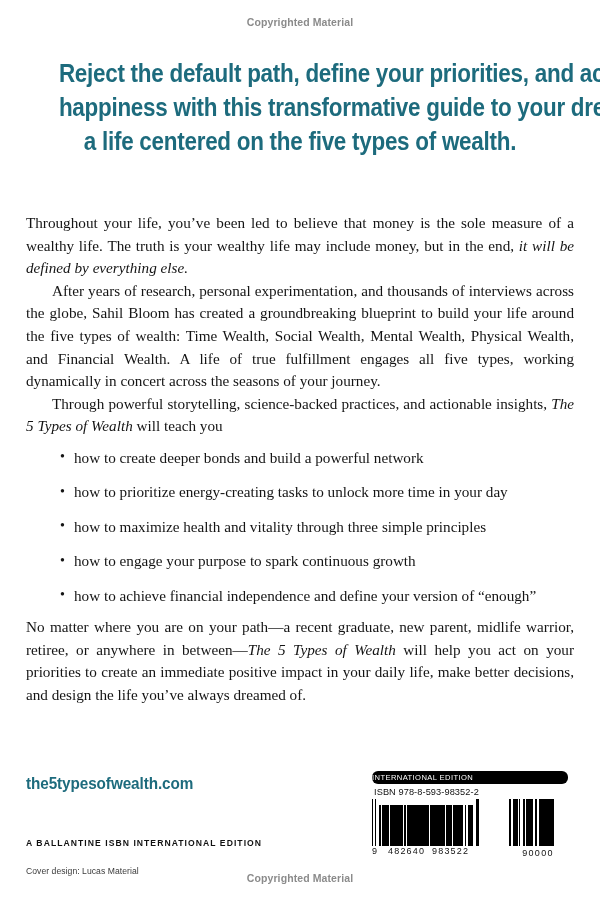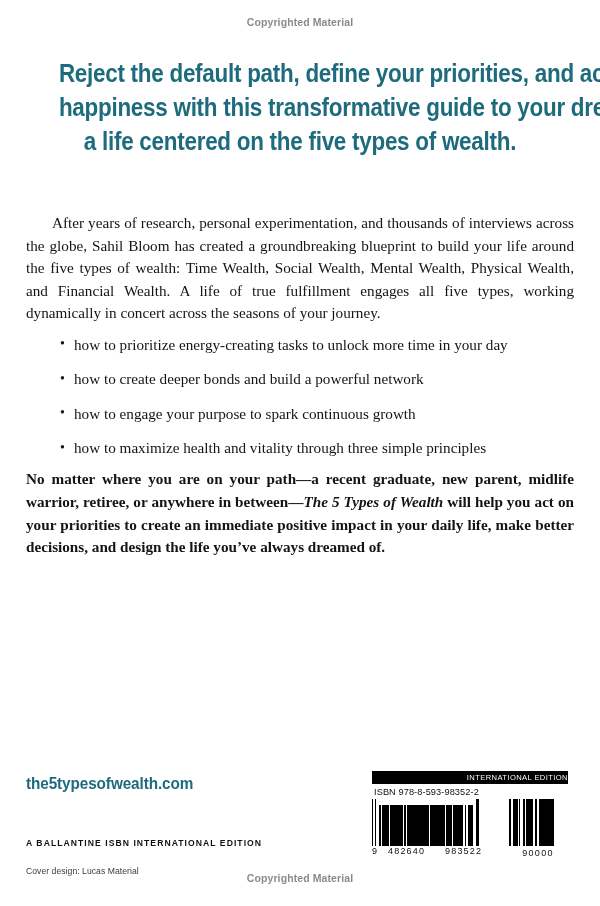--- a/index.html
+++ b/index.html
@@ -88,21 +88,20 @@
     content: "\2022";
     position: absolute;
     left: 0;
     top: -0.5px;
     font-size: 14px;
     color: #141414;
   }
 
   .closing-para {
     margin-top: 10px;
-    font-weight: bold;
   }
 
   
   .site-url {
     position: absolute;
     top: 774px;
     left: 26px;
     color: #1d6b7d;
     font-family: "Liberation Sans Narrow", "Liberation Sans", sans-serif;
     font-size: 17px;
@@ -138,27 +137,28 @@
   
   .barcode-block {
     position: absolute;
     top: 771px;
     left: 372px;
     width: 196px;
   }
   .edition-banner {
     background: #000000;
     color: #ffffff;
-    text-align: right;
+    text-align: left;
     font-family: "Liberation Sans", sans-serif;
     font-size: 7.6px;
     font-weight: 400;
     letter-spacing: 0.4px;
     padding: 2.5px 0 2.5px 0;
     line-height: 8px;
+    border-radius: 6px;
   }
   .isbn-text {
     font-family: "Liberation Sans", sans-serif;
     font-size: 9.2px;
     color: #111111;
     margin: 3px 0 2px 2px;
     letter-spacing: 0.1px;
     white-space: nowrap;
   }
   .barcodes-row {
@@ -182,21 +182,21 @@
     position: relative;
     height: 11px;
     font-family: "Liberation Sans", sans-serif;
     font-size: 9px;
     color: #111111;
     letter-spacing: 1.2px;
   }
   .ean-digits span { position: absolute; top: 0; }
   .d-guard { left: 0; }
   .d-left { left: 16px; }
-  .d-right { left: 73px; }
+  .d-right { left: 60px; }
   .addon-digits {
     text-align: center;
     font-family: "Liberation Sans", sans-serif;
     font-size: 9px;
     color: #111111;
     letter-spacing: 1.3px;
     margin-top: 2px;
   }
 </style>
 </head>
@@ -205,29 +205,32 @@
 <div class="watermark watermark-top">Copyrighted Material</div>
 
 <div class="headline">
   <span class="headline-line">Reject the default path, define your priorities, and achieve lasting</span>
   <span class="headline-line">happiness with this transformative guide to your dream life—</span>
   <span class="headline-line">a life centered on the five types of wealth.</span>
 </div>
 
 <div class="body-copy">
 
+  <p class="para-flush"><span>Throughout your life, you’ve been led to believe that money is the sole measure of a wealthy life. The truth is your wealthy life may include money, but in the end, </span><em>it will be defined by everything else.</em></p>
 
   <p class="para-indent">After years of research, personal experimentation, and thousands of interviews across the globe, Sahil Bloom has created a groundbreaking blueprint to build your life around the five types of wealth: Time Wealth, Social Wealth, Mental Wealth, Physical Wealth, and Financial Wealth. A life of true fulfillment engages all five types, working dynamically in concert across the seasons of your journey.</p>
 
+  <p class="para-indent"><span>Through powerful storytelling, science-backed practices, and actionable insights, </span><em>The 5 Types of Wealth</em><span> will teach you</span></p>
 
   <ul class="bullet-list">
+    <li>how to create deeper bonds and build a powerful network</li>
     <li>how to prioritize energy-creating tasks to unlock more time in your day</li>
-    <li>how to create deeper bonds and build a powerful network</li>
+    <li>how to maximize health and vitality through three simple principles</li>
     <li>how to engage your purpose to spark continuous growth</li>
-    <li>how to maximize health and vitality through three simple principles</li>
+    <li>how to achieve financial independence and define your version of “enough”</li>
   </ul>
 
   <p class="para-flush closing-para"><span>No matter where you are on your path—a recent graduate, new parent, midlife warrior, retiree, or anywhere in between—</span><em>The 5 Types of Wealth</em><span> will help you act on your priorities to create an immediate positive impact in your daily life, make better decisions, and design the life you’ve always dreamed of.</span></p>
 
 </div>
 
 <div class="site-url">the5typesofwealth.com</div>
 
 <div class="imprint-line">A BALLANTINE ISBN INTERNATIONAL EDITION</div>
 

